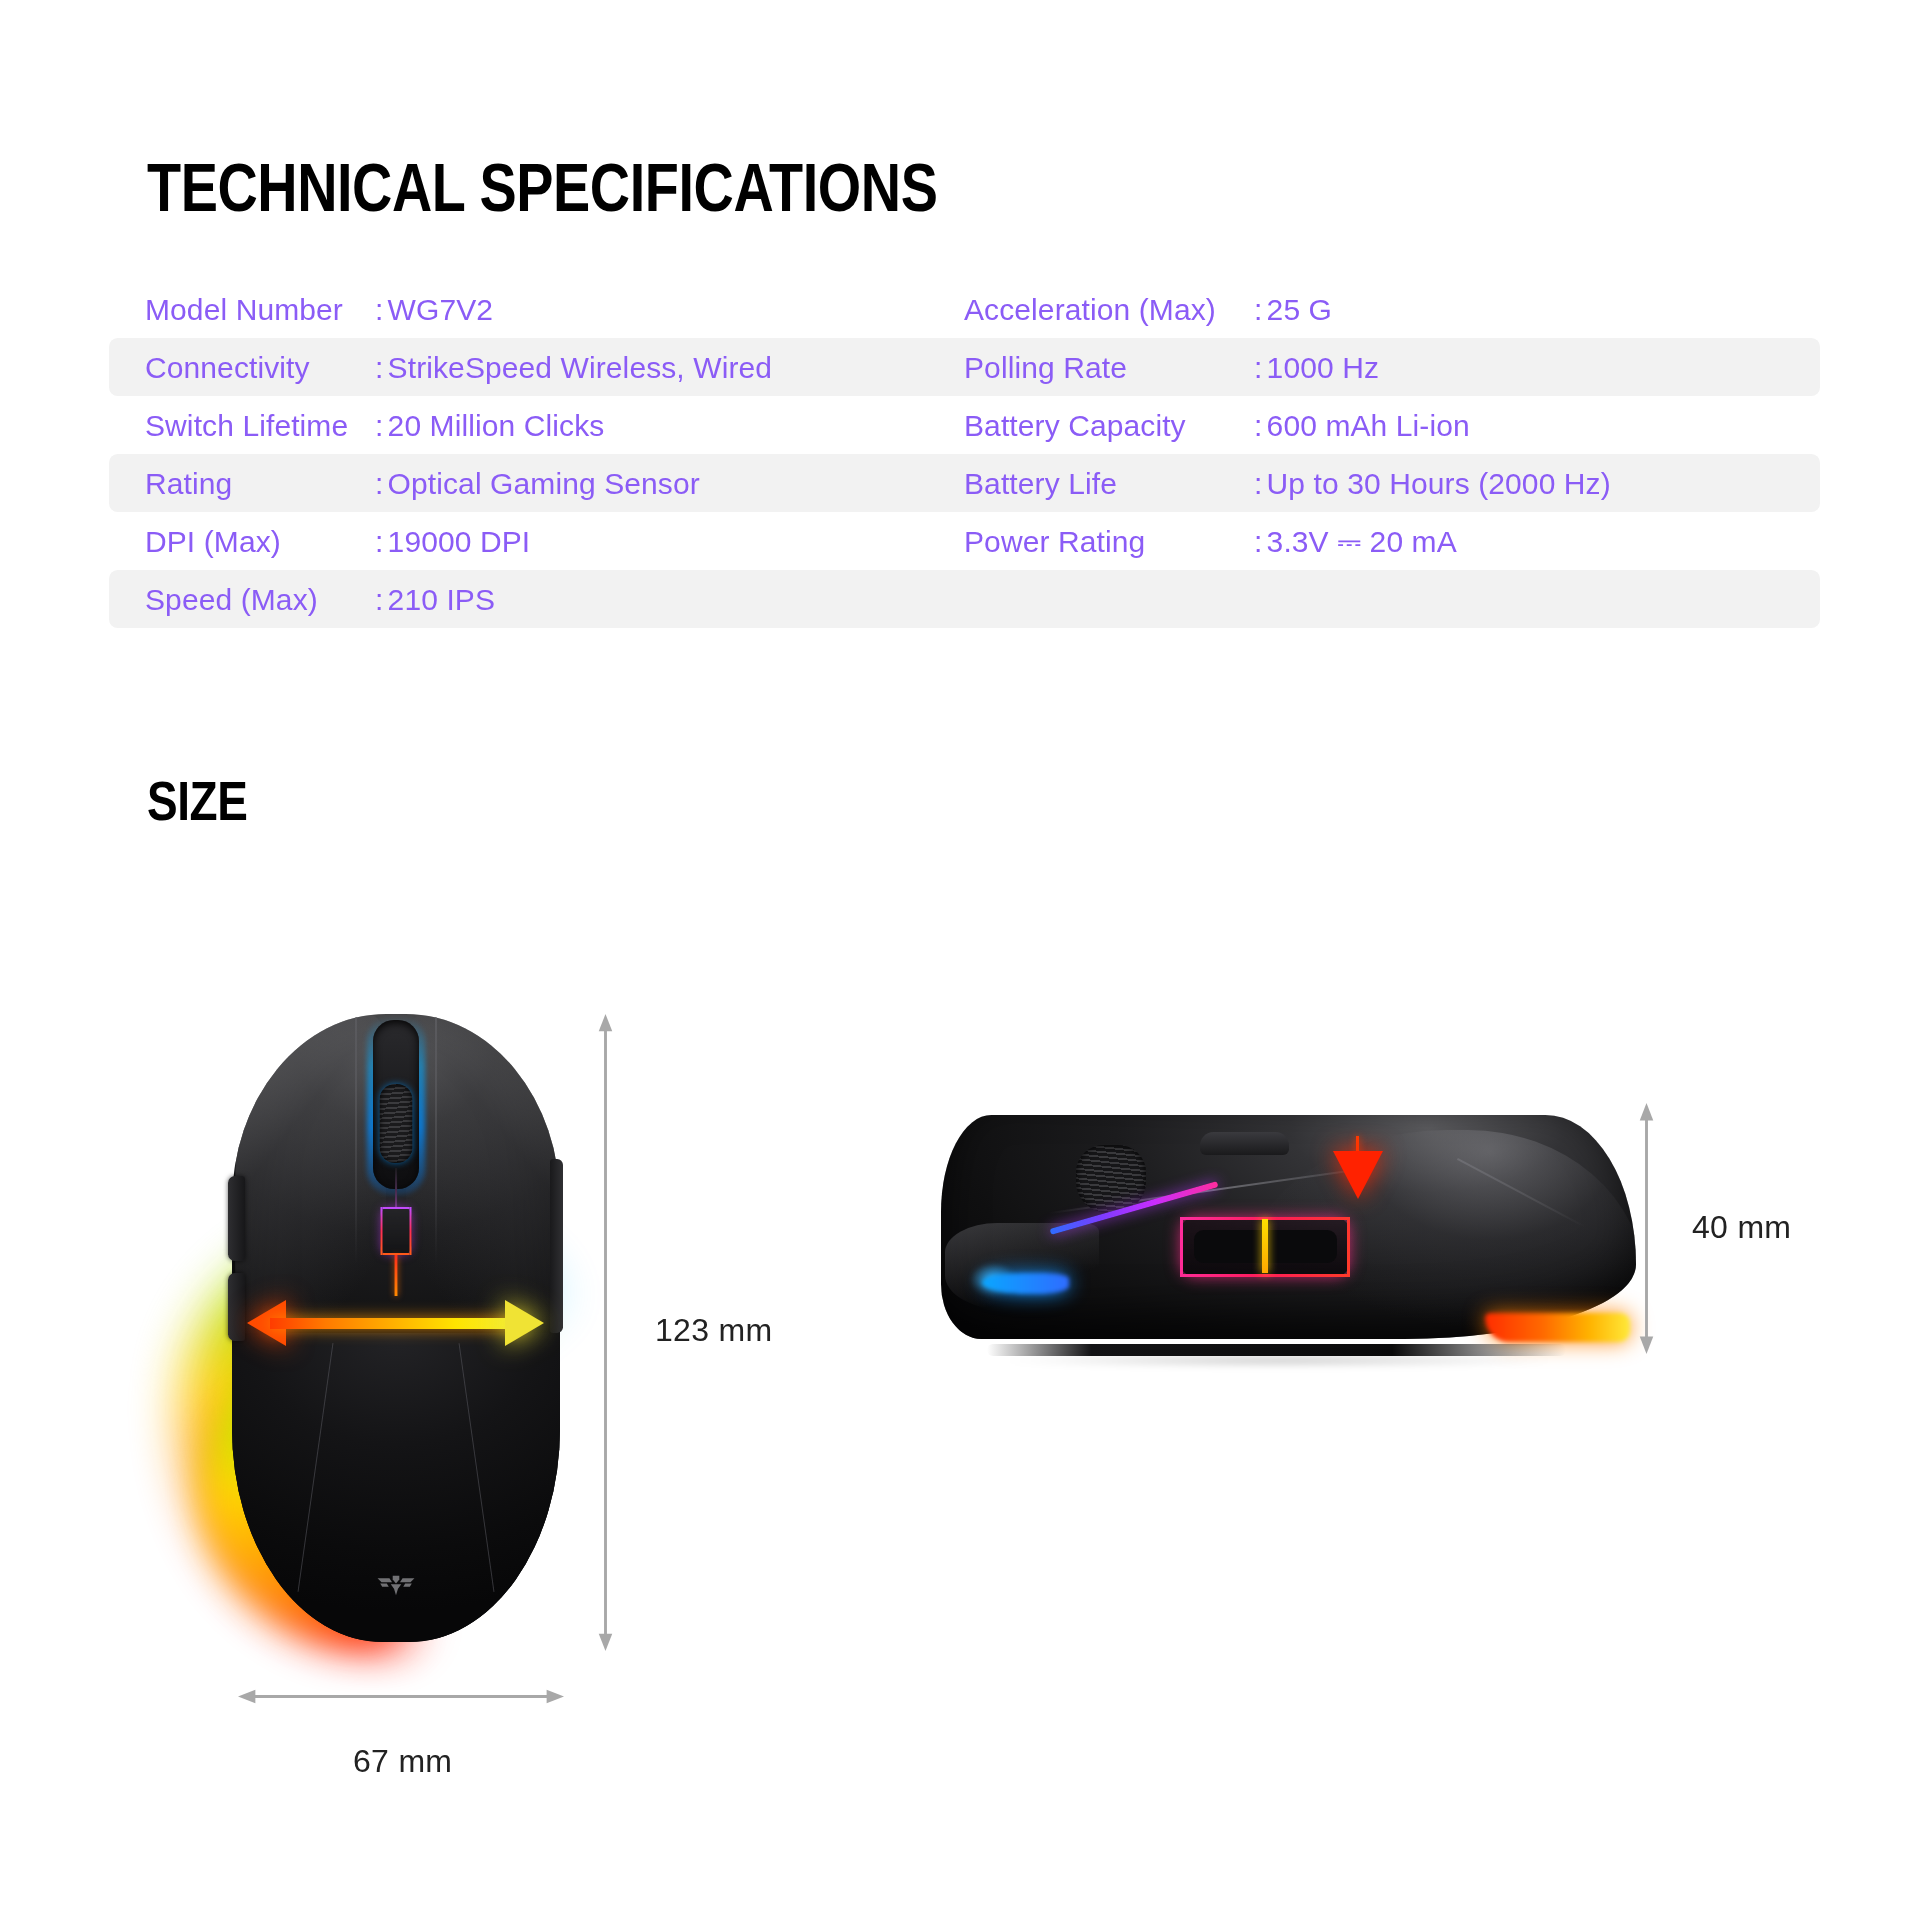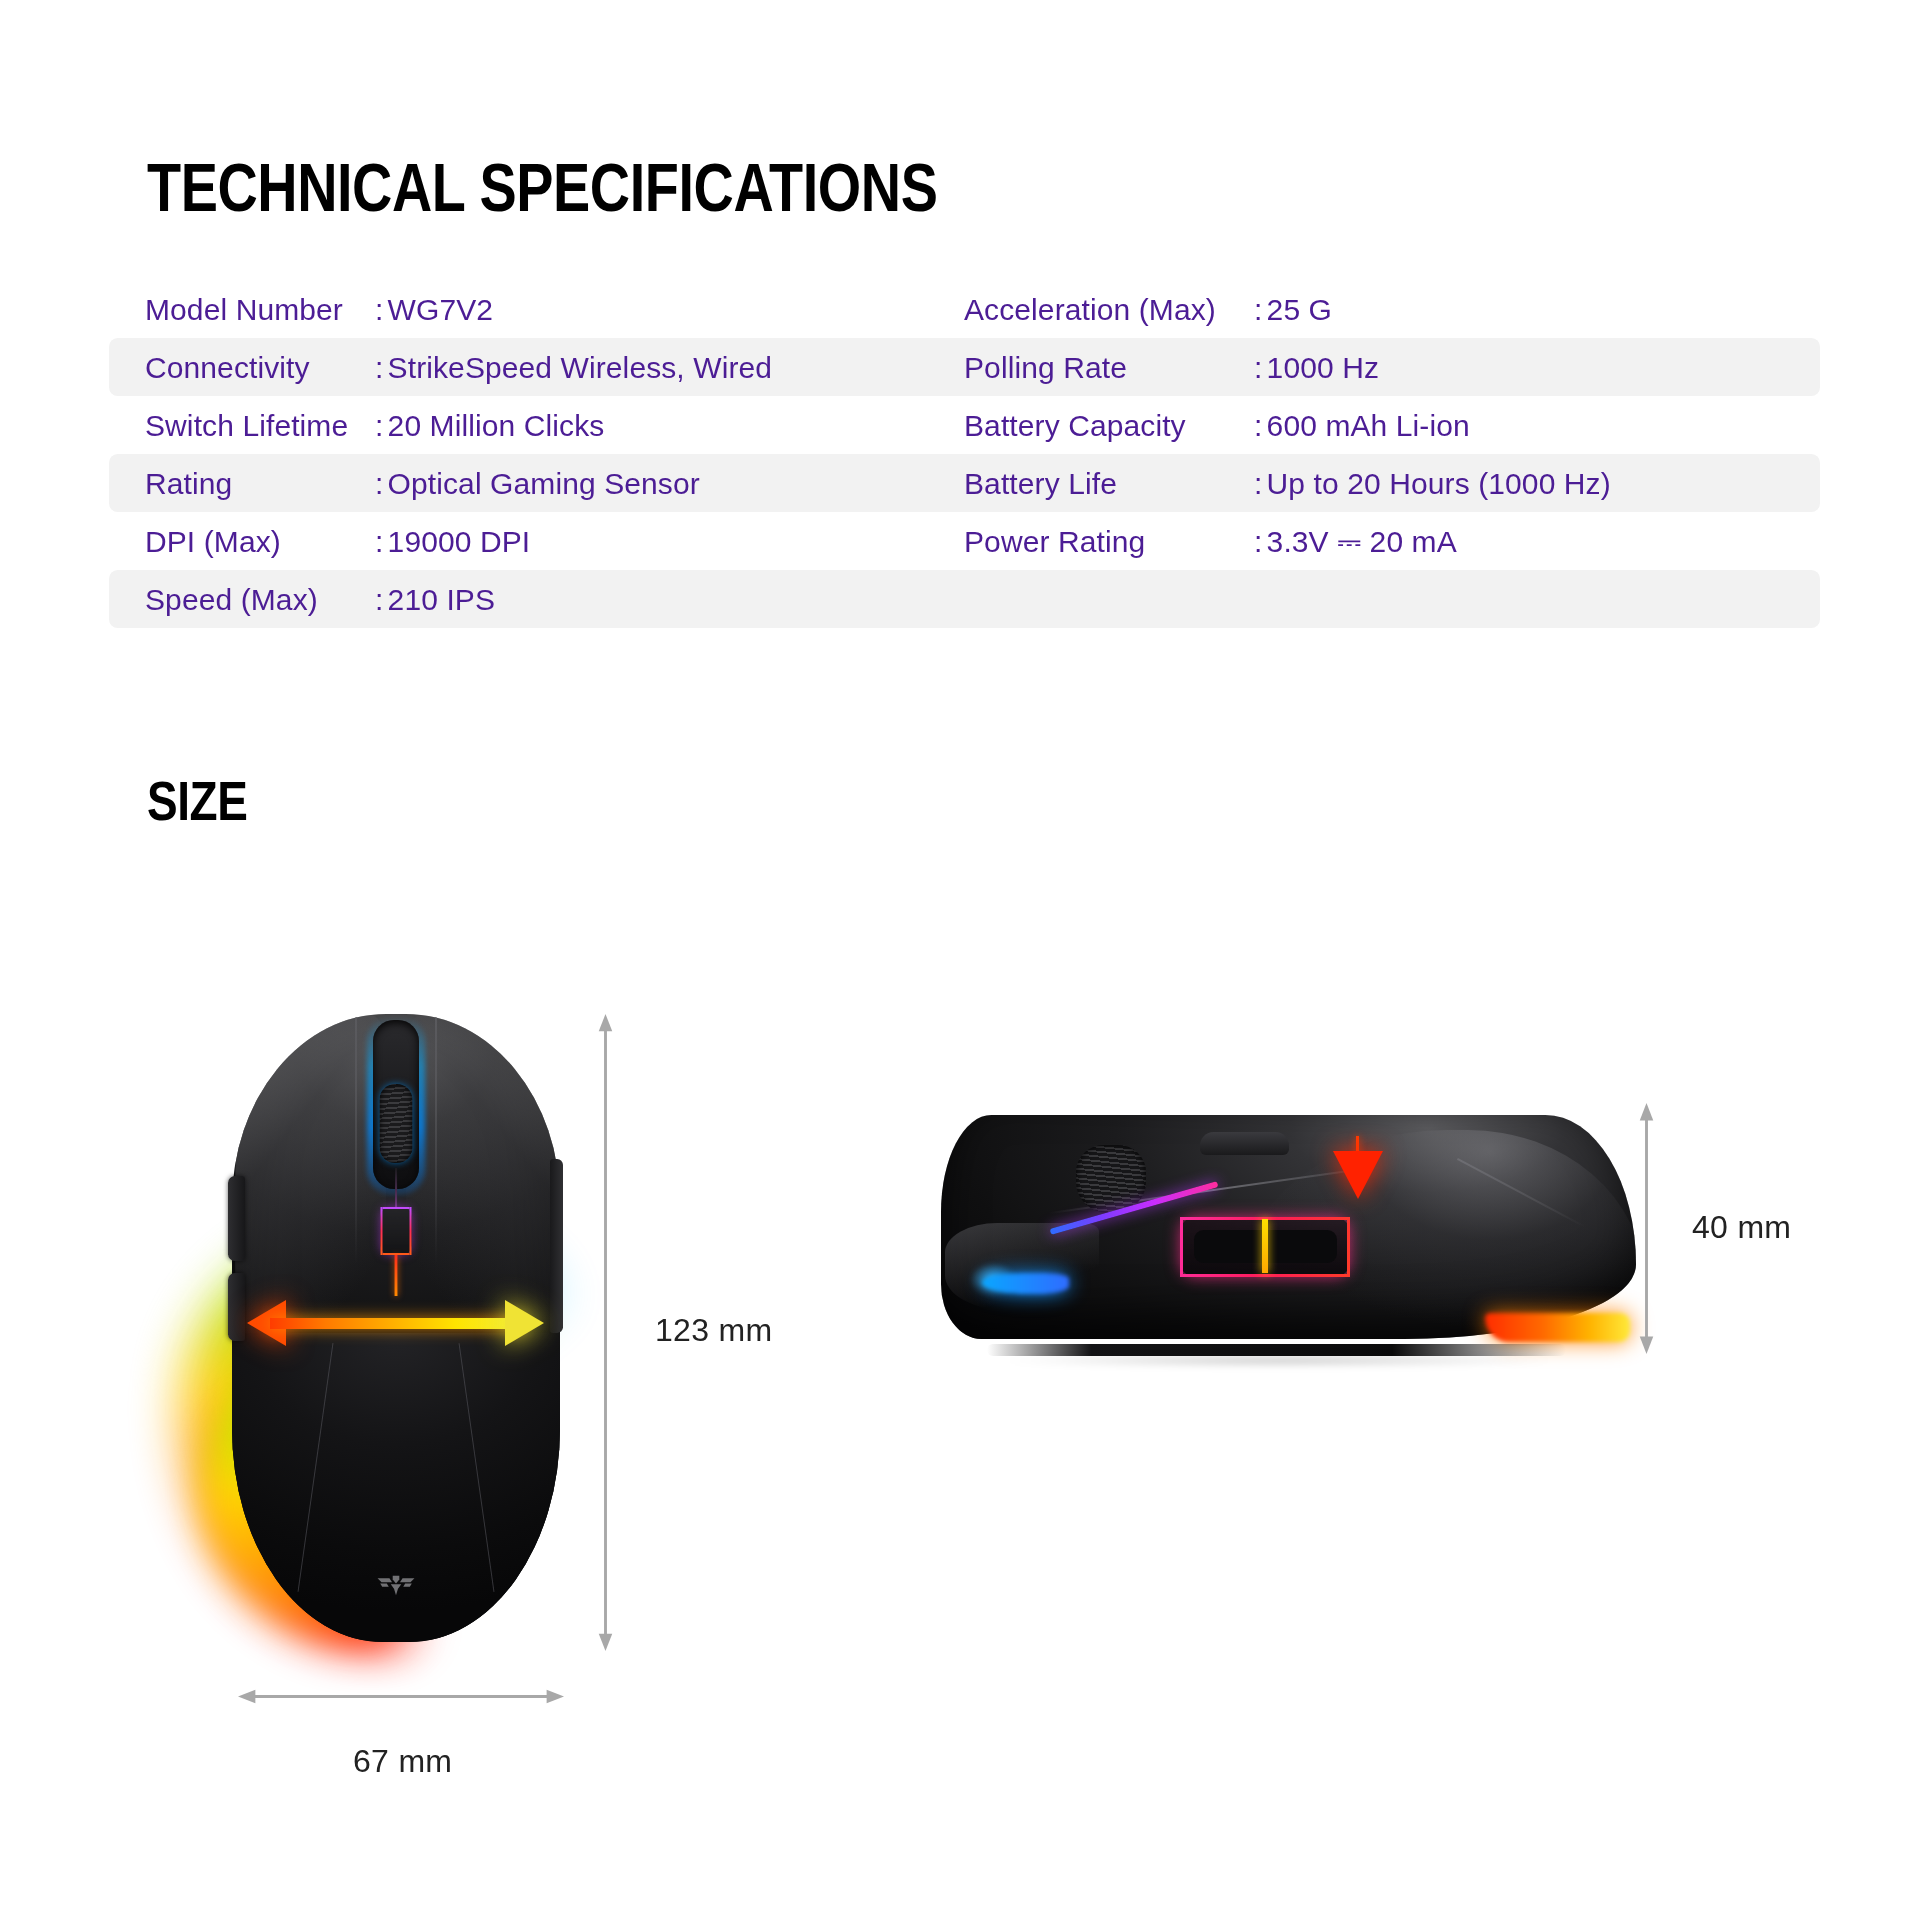--- a/index.html
+++ b/index.html
@@ -49,21 +49,21 @@
     border-radius:8.7px;
   }
   .spec-row.striped { background:#f2f2f2; }
 
   .cell {
     display:flex;
     align-items:center;
     white-space:nowrap;
     font-size:30px;
     line-height:33px;
-    color:#4c1d95;
+    color:#8b5cf6;
     font-weight:400;
     letter-spacing:0.1px;
   }
   .c-label  { width:266px; padding-left:36px; }
   .c-value  { width:589px; }
   .c-label2 { width:290px; }
   .c-value2 { width:541px; }
   .colon { display:inline-block; width:12.6px; }
 
   
@@ -460,21 +460,21 @@
 
   <div class="spec-row striped">
     <span class="cell c-label">Rating</span>
     <span class="cell c-value">
         <span class="colon">:</span>
         <span>Optical Gaming Sensor</span>
       </span>
     <span class="cell c-label2">Battery Life</span>
     <span class="cell c-value2">
         <span class="colon">:</span>
-        <span>Up to 20 Hours (1000 Hz)</span>
+        <span>Up to 30 Hours (2000 Hz)</span>
       </span>
   </div>
 
   <div class="spec-row">
     <span class="cell c-label">DPI (Max)</span>
     <span class="cell c-value">
         <span class="colon">:</span>
         <span>19000 DPI</span>
       </span>
     <span class="cell c-label2">Power Rating</span>

